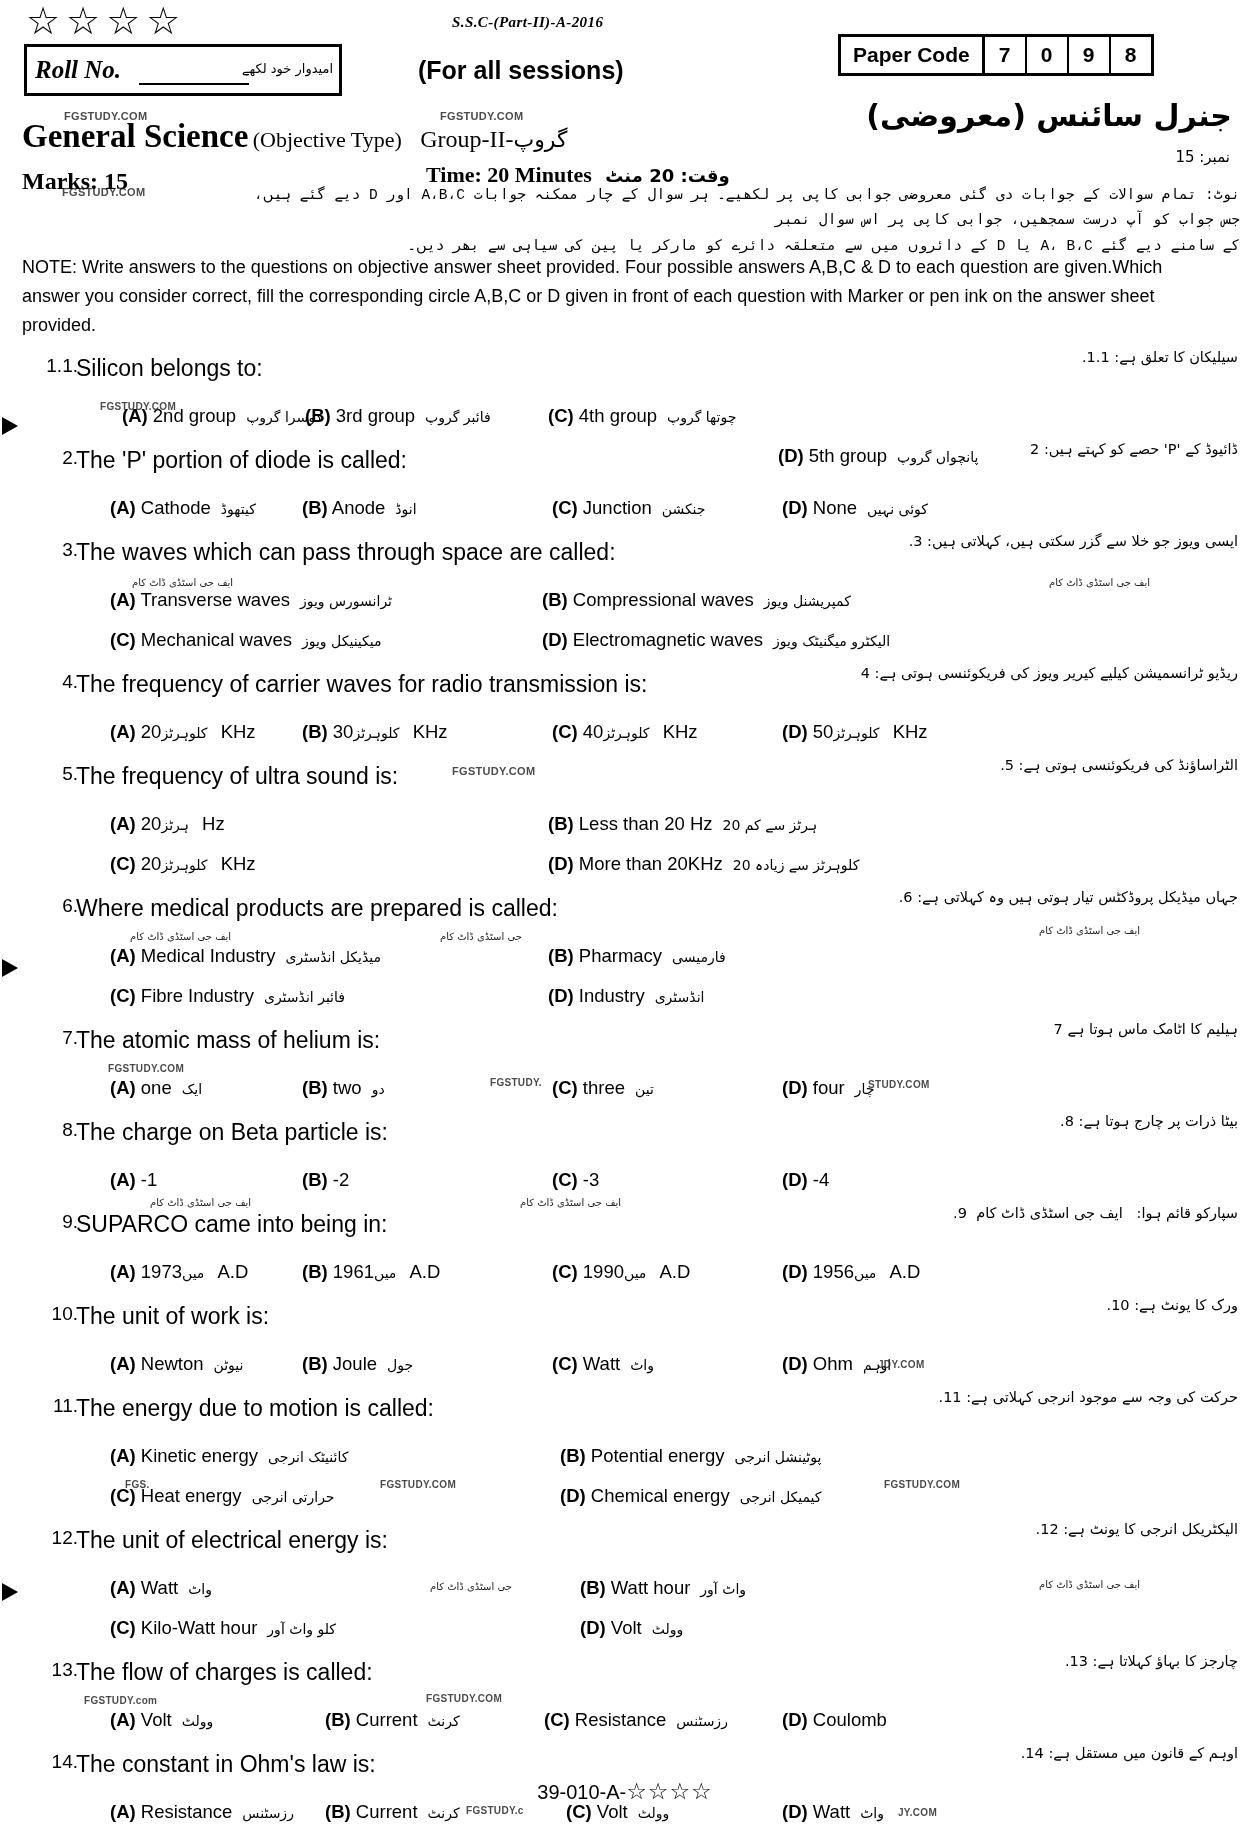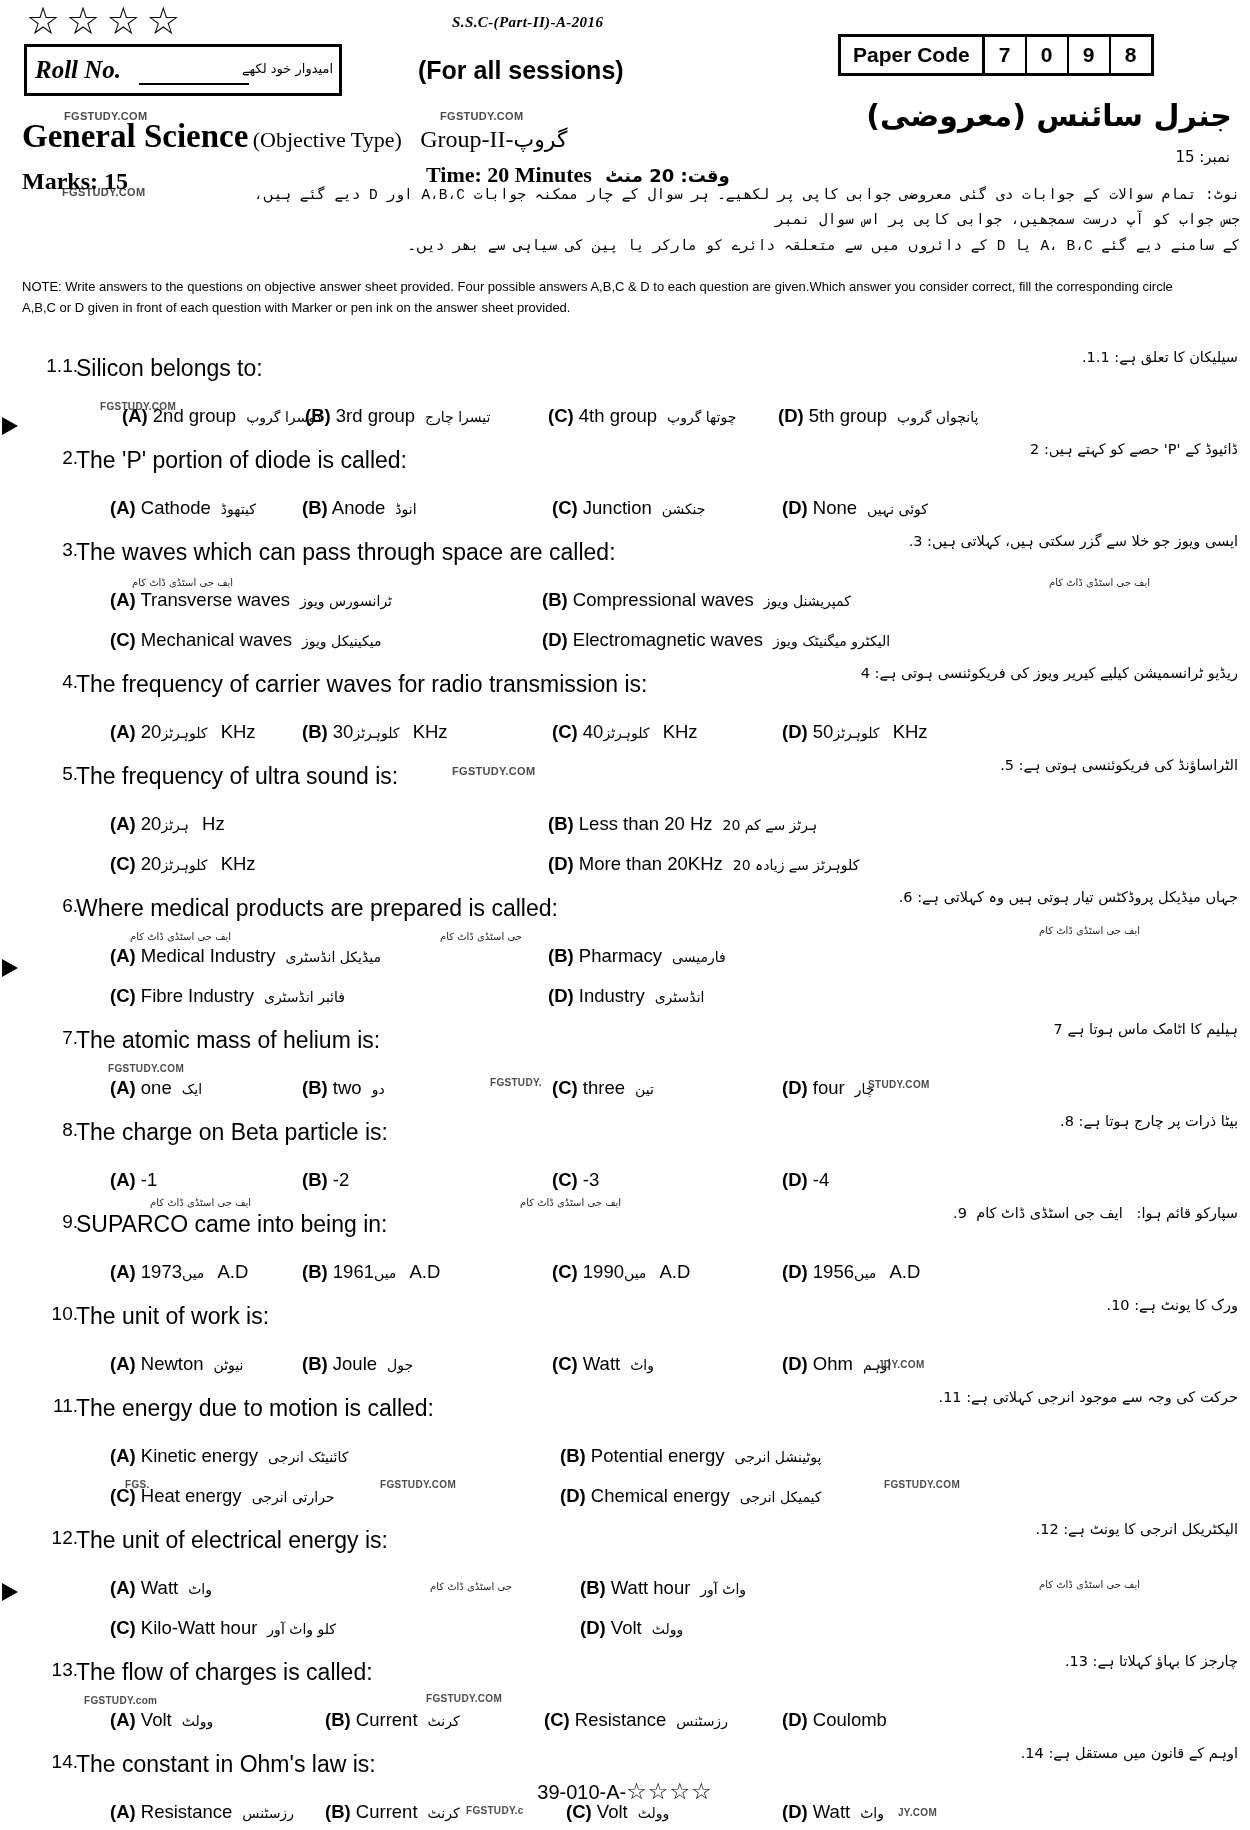--- a/index.html
+++ b/index.html
@@ -200,23 +200,22 @@
     font-family: Liberation Mono, monospace;
     font-size: 14.5px;
     line-height: 1.75;
   }
 
   .note-en {
     position: absolute;
     left: 22px;
     top: 253px;
     width: 1180px;
-    font-size: 13px;
+    font-size: 18px;
     line-height: 1.62;
-    margin-top: 23px;
   }
 
   
   .questions {
     position: absolute;
     left: 0;
     top: 355px;
     width: 1250px;
   }
   .q {
@@ -369,23 +368,23 @@
 
     <div class="q">
       <div class="qhead">
         <span class="qnum-en">1.1.</span>
         <span class="qtext-en">Silicon belongs to:</span>
         <span class="qurdu"><span>سیلیکان کا تعلق ہے:</span> <span>1.1</span>.</span>
       </div>
       <div class="opts">
         <div class="arrow-mark" style="top:12px;"></div>
         <div class="opt" style="left:122px;"><span class="lbl">(A)</span> <span>2nd group</span><span class="ur">دوسرا گروپ</span></div>
-        <div class="opt" style="left:305px;"><span class="lbl">(B)</span> <span>3rd group</span><span class="ur">تیسرا چارج</span></div>
+        <div class="opt" style="left:305px;"><span class="lbl">(B)</span> <span>3rd group</span><span class="ur">فائبر گروپ</span></div>
         <div class="opt" style="left:548px;"><span class="lbl">(C)</span> <span>4th group</span><span class="ur">چوتھا گروپ</span></div>
-        <div class="opt" style="left:778px;"><span class="lbl">(D)</span> <span>5th group</span><span class="ur">پانچواں گروپ</span></div>
+        <div class="opt" style="left:778px;margin-top:40px;"><span class="lbl">(D)</span> <span>5th group</span><span class="ur">پانچواں گروپ</span></div>
         <div class="wm" style="left:100px; top:-4px; font-size:10px;">FGSTUDY.COM</div>
       </div>
     </div>
 
     <div class="q">
       <div class="qhead">
         <span class="qnum-en">2.</span>
         <span class="qtext-en">The 'P' portion of diode is called:</span>
         <span class="qurdu"><span>ڈائیوڈ کے 'P' حصے کو کہتے ہیں:</span> <span>2</span></span>
       </div>

